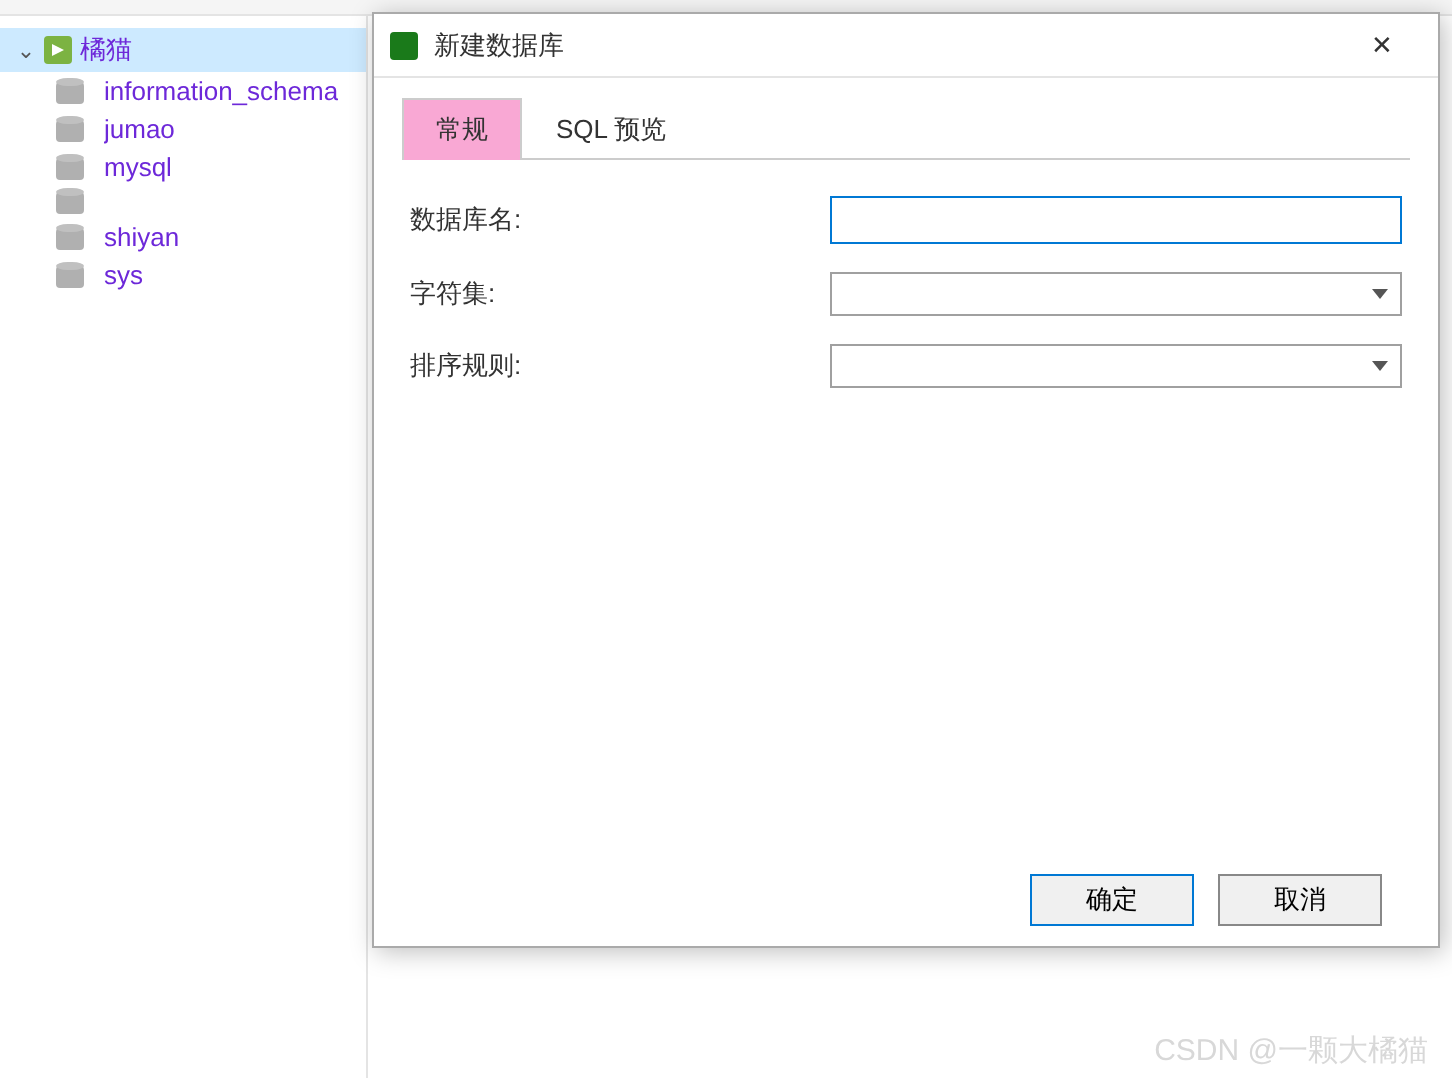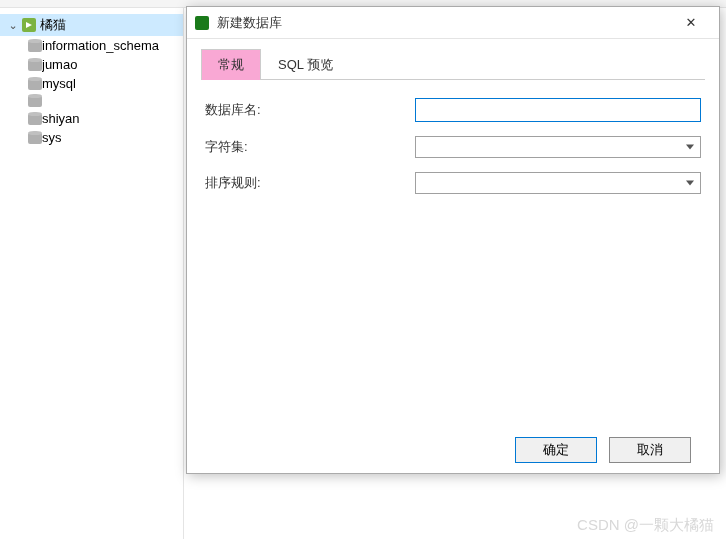--- a/index.html
+++ b/index.html
@@ -4,24 +4,24 @@
 <style>
   * { box-sizing: border-box; font-family: "Microsoft YaHei", "Segoe UI", sans-serif; font-size: 13px; }
   body { margin: 0; width: 726px; height: 539px; background: #fff; position: relative; overflow: hidden; }
   .topbar { height: 8px; background: #f5f5f5; border-bottom: 1px solid #e4e4e4; }
   .main { display: flex; height: calc(100% - 8px); }
   .sidebar { width: 184px; background: #fff; border-right: 1px solid #e4e4e4; padding-top: 6px; }
   .tree-root { display: flex; align-items: center; gap: 4px; padding: 2px 8px; background: #cdeaff; }
   .chevron { width: 10px; text-align: center; color: #555; font-size: 11px; }
   .conn-icon { width: 14px; height: 14px; background: #7cb342; border-radius: 2px; flex-shrink: 0; display: flex; align-items: center; justify-content: center; }
   .conn-icon::after { content: ""; width: 6px; height: 6px; background: #fff; clip-path: polygon(0 0, 100% 50%, 0 100%); }
-  .tree-child { display: flex; align-items: center; gap: 0; padding: 2px 8px 2px 28px; }
+  .tree-child { display: flex; align-items: center; gap: 10px; padding: 2px 8px 2px 28px; }
   .db-icon { width: 14px; height: 12px; background: #b0b0b0; border-radius: 3px 3px 2px 2px; flex-shrink: 0; position: relative; }
   .db-icon::before { content: ""; position: absolute; top: -1px; left: 0; right: 0; height: 4px; background: #c0c0c0; border-radius: 50%/60%; }
-  .tree-label { color: #000000; white-space: nowrap; overflow: hidden; }
+  .tree-label { color: #6d28d9; white-space: nowrap; overflow: hidden; }
   .content { flex: 1; background: #fff; position: relative; }
   .dialog { position: absolute; top: 6px; left: 186px; width: 534px; height: 468px; background: #fff; border: 1px solid #aaa; box-shadow: 2px 2px 12px rgba(0,0,0,0.25); display: flex; flex-direction: column; }
   .titlebar { height: 32px; display: flex; align-items: center; padding: 0 8px; border-bottom: 1px solid #e4e4e4; }
   .title-icon { width: 14px; height: 14px; background: #1a7a1a; border-radius: 2px; margin-right: 8px; }
   .title-text { flex: 1; color: #333; }
   .close-btn { width: 40px; height: 30px; display: flex; align-items: center; justify-content: center; color: #333; font-size: 16px; cursor: pointer; }
   .dialog-body { flex: 1; padding: 10px 14px; display: flex; flex-direction: column; }
   .tabs { display: flex; border-bottom: 1px solid #ccc; }
   .tab { padding: 6px 16px; color: #333; cursor: pointer; border: 1px solid transparent; border-bottom: none; margin-bottom: -1px; }
   .tab.active { border-color: #ccc; background: #f9a8d4; }

